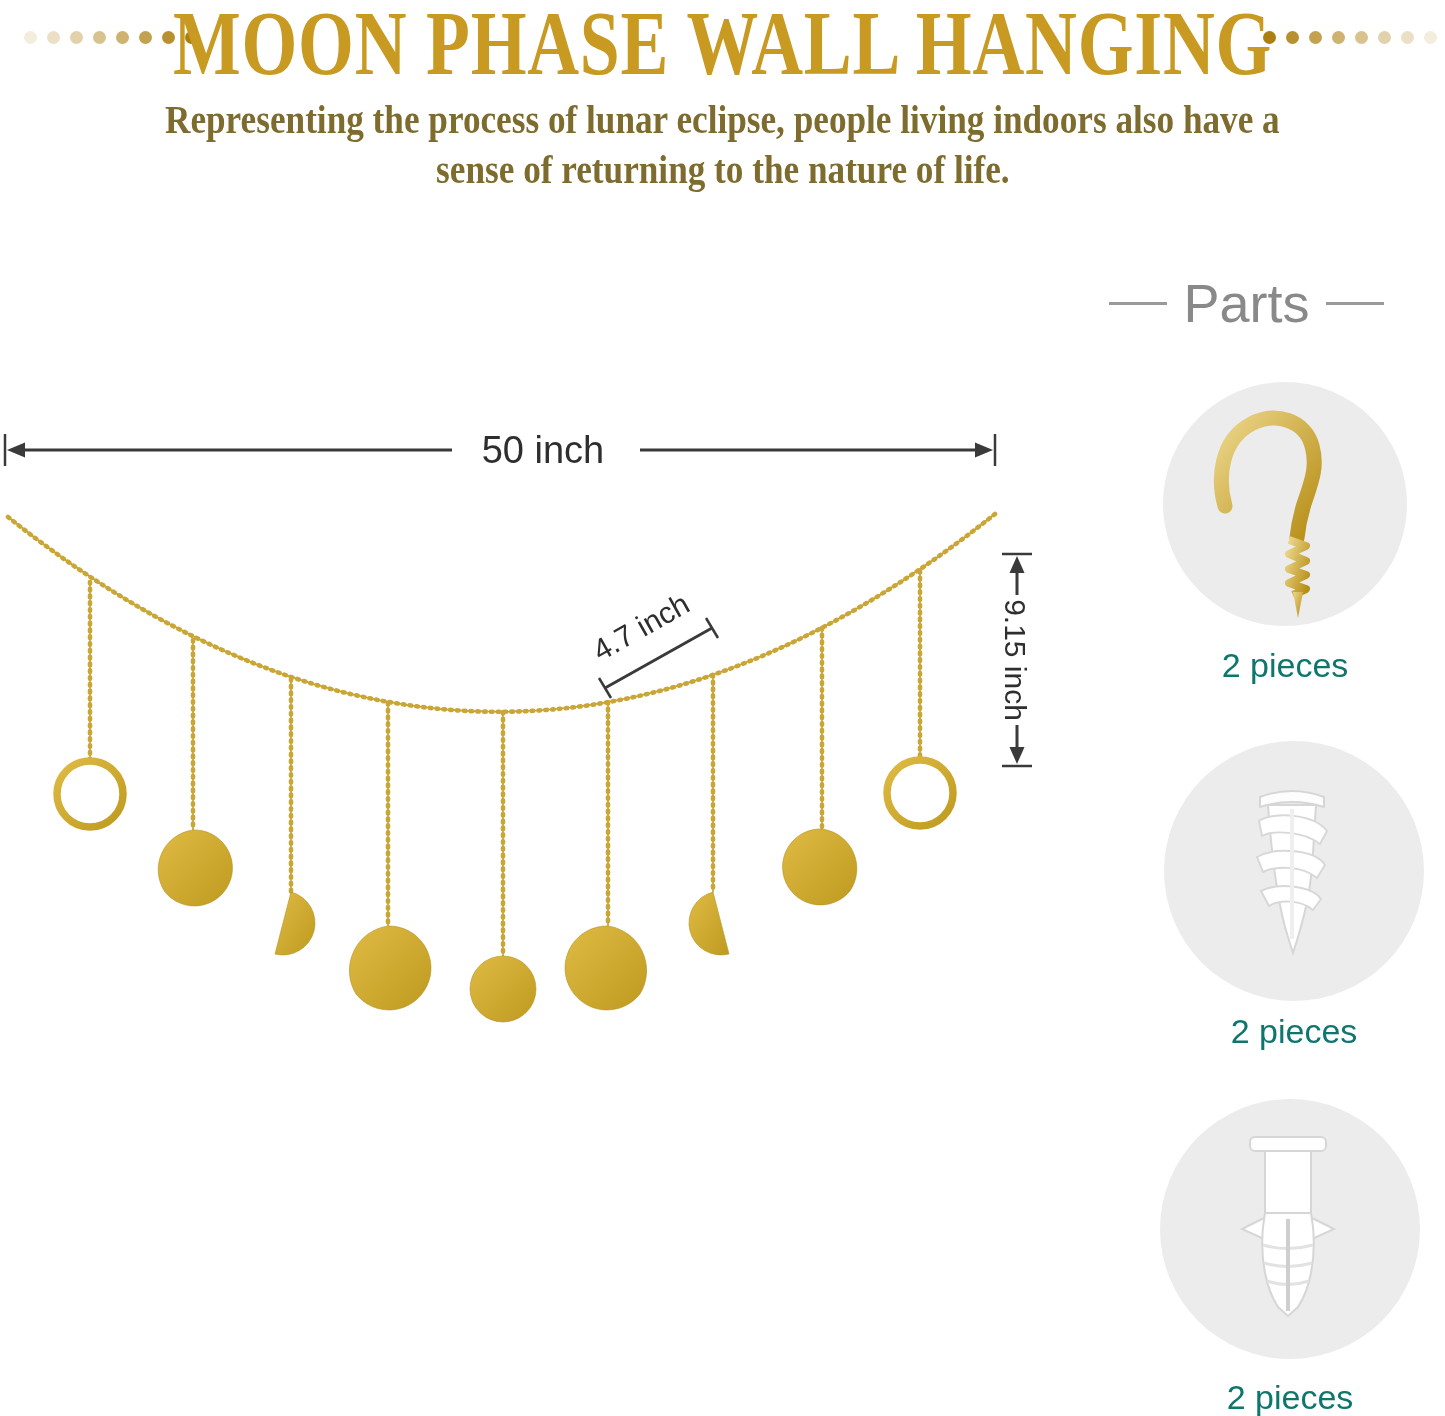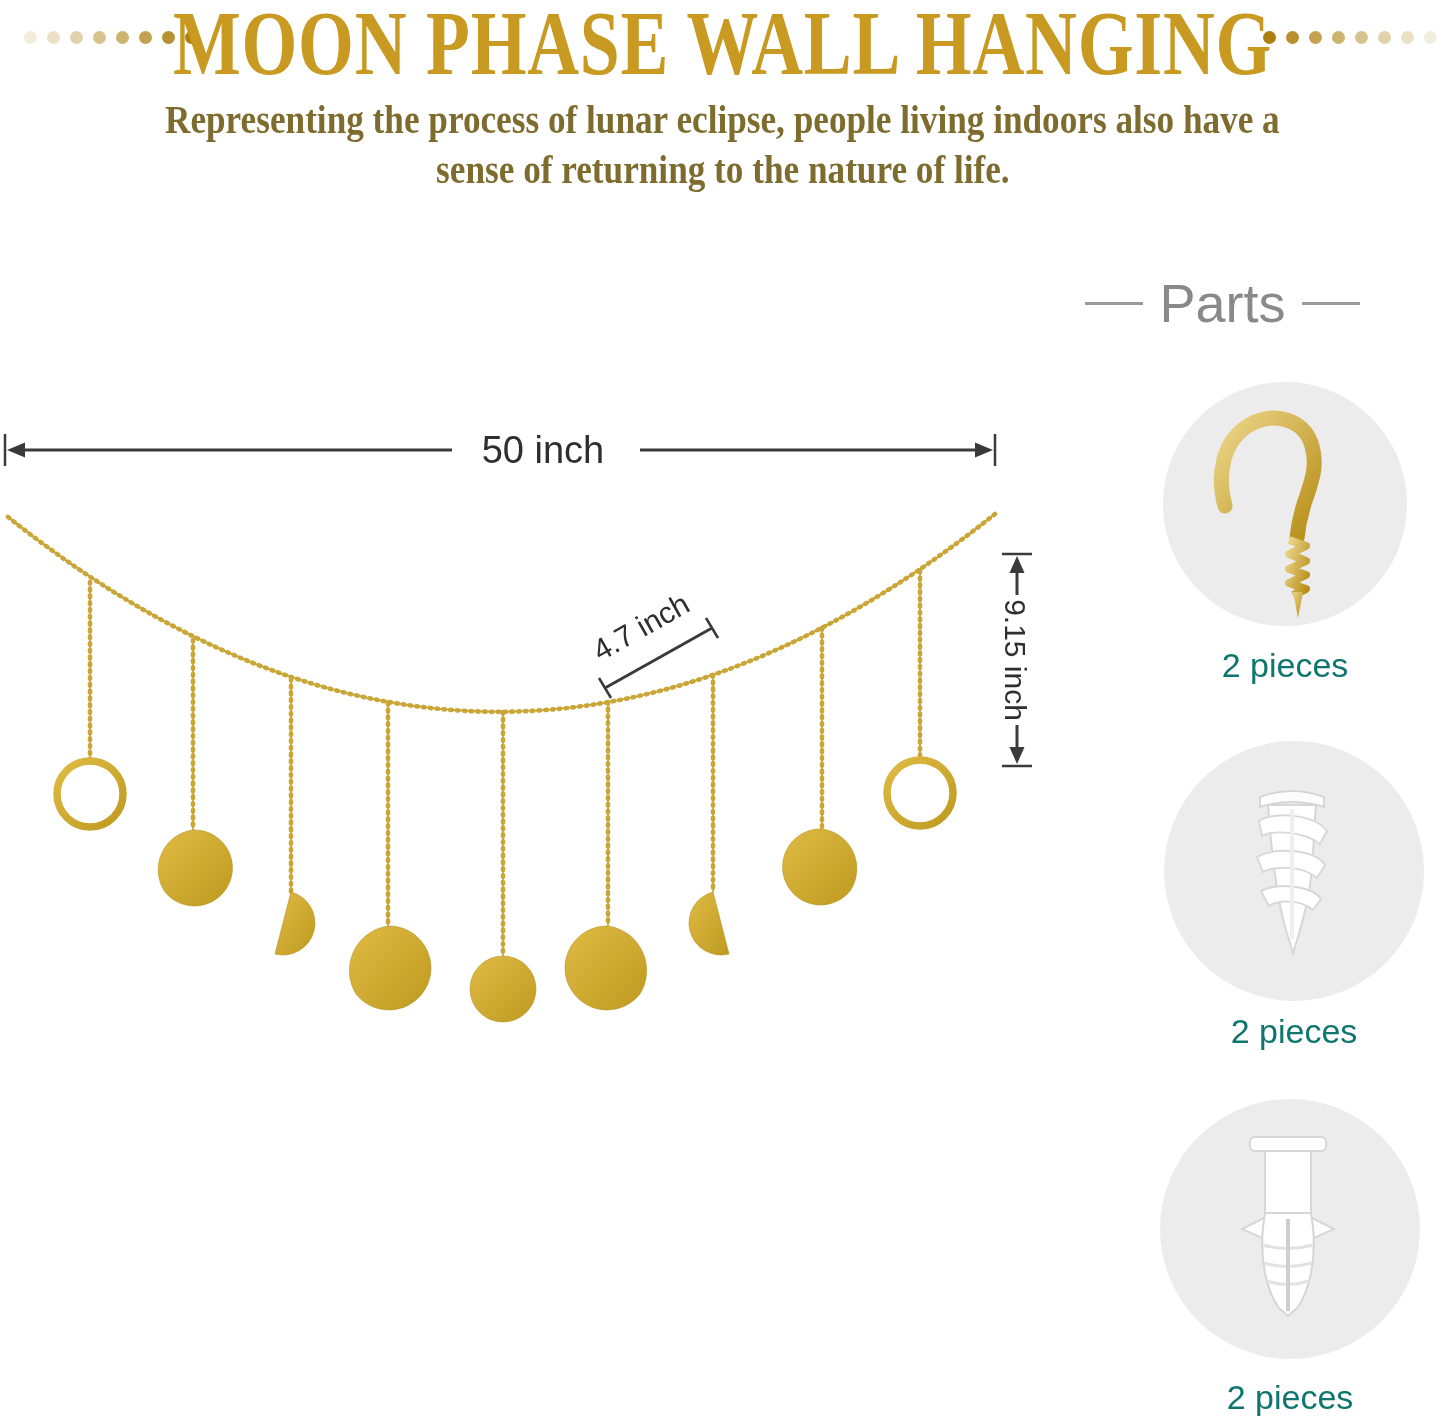--- a/index.html
+++ b/index.html
@@ -31,21 +31,21 @@
   .dline{stroke:#3a3a3a;stroke-width:3;fill:none;}
   .dbar{stroke:#3a3a3a;stroke-width:2.5;fill:none;}
   .darrow{fill:#3a3a3a;stroke:none;}
   .chain-base{stroke:#c2a02e;stroke-width:1.6;fill:none;}
   .chain-links{stroke:#c9a636;stroke-width:4.6;fill:none;
         stroke-dasharray:1.6 5.2;stroke-linecap:round;}
   .gold-shape{fill:url(#goldGrad);stroke:#b5921f;stroke-width:.6;}
   .gold-ring{fill:none;stroke:url(#goldGrad);stroke-width:7.5;}
 
   
-  .parts-head{position:absolute;left:1064px;top:274px;width:317px;height:58px;
+  .parts-head{position:absolute;left:1088px;top:274px;width:317px;height:58px;
         display:flex;align-items:center;justify-content:center;gap:16px;}
   .parts-head .dash{display:block;width:58px;height:3px;background:#9a9a9a;}
   .parts-title{font-size:54px;color:#898989;line-height:58px;}
   .part-circle{position:absolute;border-radius:50%;background:#ececec;}
   .pc1{left:1163px;top:382px;width:244px;height:244px;}
   .pc2{left:1164px;top:741px;width:260px;height:260px;}
   .pc3{left:1160px;top:1099px;width:260px;height:260px;}
   .part-label{position:absolute;text-align:center;font-size:34px;color:#0f766e;}
   .pl1{left:1163px;top:646px;width:244px;}
   .pl2{left:1164px;top:1012px;width:260px;}

